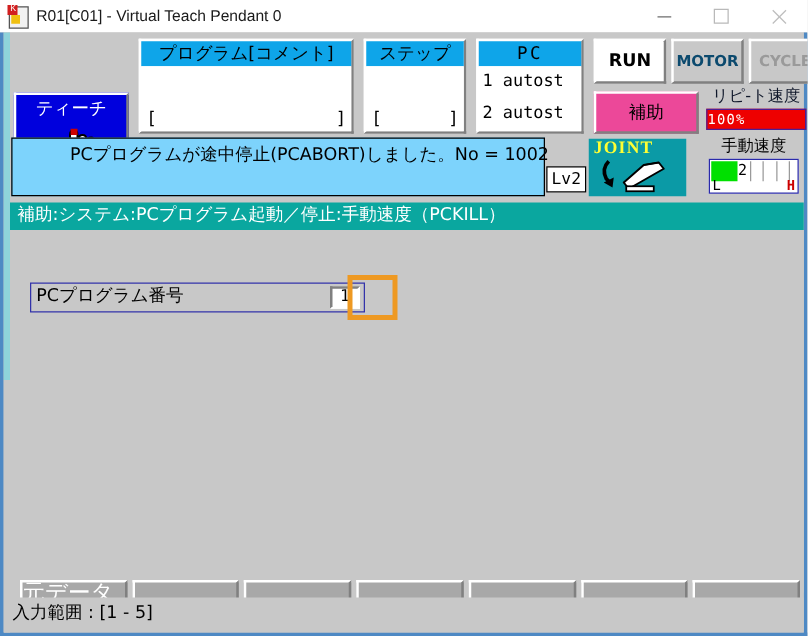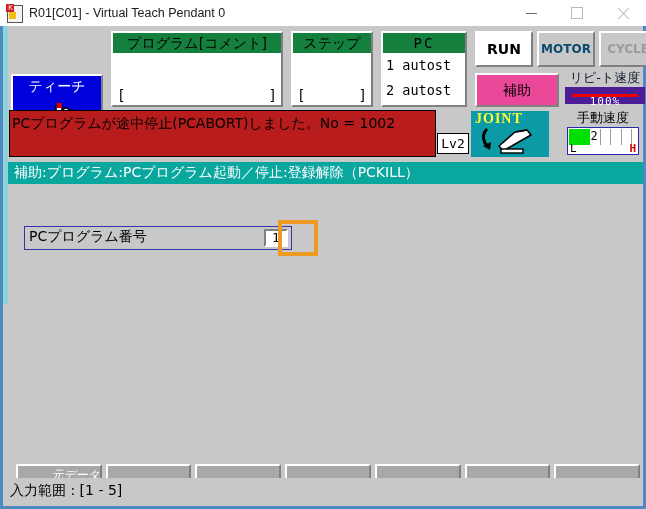--- a/index.html
+++ b/index.html
@@ -168,21 +168,21 @@
   
   .card {
     position: absolute;
     top: 3px;
     height: 76px;
     background: #ffffff;
     box-sizing: border-box;
   }
   .card .hdr {
     height: 20px;
-    background: #15803d;
+    background: #0ea5e9;
     color: #000;
     font-size: 14px;
     font-family: "DejaVu Sans", sans-serif;
     text-align: center;
     line-height: 20px;
     white-space: nowrap;
     overflow: hidden;
   }
   .card .body {
     position: relative;
@@ -255,43 +255,43 @@
     text-align: center;
     color: #0f172a;
     height: 17px;
     line-height: 15px;
     white-space: nowrap;
   }
   .rep-speed .bar {
     margin: 0 2px;
     height: 17px;
     background: #ee0000;
-    border: 7px solid #4c1d95;
+    border: 1px solid #4c1d95;
     color: #ffffff;
     font-family: "DejaVu Sans Mono", monospace;
     font-size: 11px;
-    text-align: center;
     line-height: 16px;
     letter-spacing: 1px;
     box-sizing: border-box;
   }
 
   
   .msgwrap {
     position: absolute;
     left: 6px; top: 84px;
     width: 634px; height: 50px;
   }
   .msgbox {
     position: absolute;
     left: 0; top: 0;
     width: 427px; height: 47px;
-    background: #b91c1c;
+    background: #7dd3fc;
     box-sizing: border-box;
     border: 1px solid #000000;
+    padding-left: 44px;
   }
   .msgbox .txt {
     padding: 4px 2px 0 2px;
     font-family: "DejaVu Sans", sans-serif;
     font-size: 14px;
     color: #000;
     white-space: nowrap;
   }
   .lv-badge {
     position: absolute;
@@ -447,27 +447,26 @@
     width: 624px; height: 22px;
     display: flex;
     gap: 4px;
   }
   .fkey {
     flex: 1 1 0;
     height: 22px;
     background: #a8a8a8;
     box-sizing: border-box;
     font-family: "DejaVu Sans", sans-serif;
-    font-size: 12px;
+    font-size: 18px;
     color: #ffffff;
-    text-align: right;
+    text-align: left;
     line-height: 18px;
     white-space: nowrap;
     overflow: hidden;
-    font-style: italic;
   }
 
   
   .statusbar {
     position: absolute;
     left: 5px; top: 452px;
     width: 635px; height: 26px;
     background: #c8c8c8;
     font-family: "DejaVu Sans", sans-serif;
     font-size: 14px;
@@ -583,21 +582,21 @@
             <div class="tick" style="left:45%"></div>
             <div class="tick" style="left:60%"></div>
             <div class="tick" style="left:75%"></div>
             <div class="tick" style="left:90%"></div>
             <div class="lmark">L</div>
             <div class="hmark">H</div>
           </div>
         </div>
       </div>
 
-      <div class="breadcrumb">補助:プログラム:PCプログラム起動／停止:登録解除（PCKILL）</div>
+      <div class="breadcrumb">補助:システム:PCプログラム起動／停止:手動速度（PCKILL）</div>
 
       <div class="content">
         <div class="field-row">
           <div class="flabel">PCプログラム番号</div>
           <div class="fvalbox bevel-in">
             <div class="fval">1</div>
           </div>
         </div>
         <div class="focus-ring"></div>
       </div>

